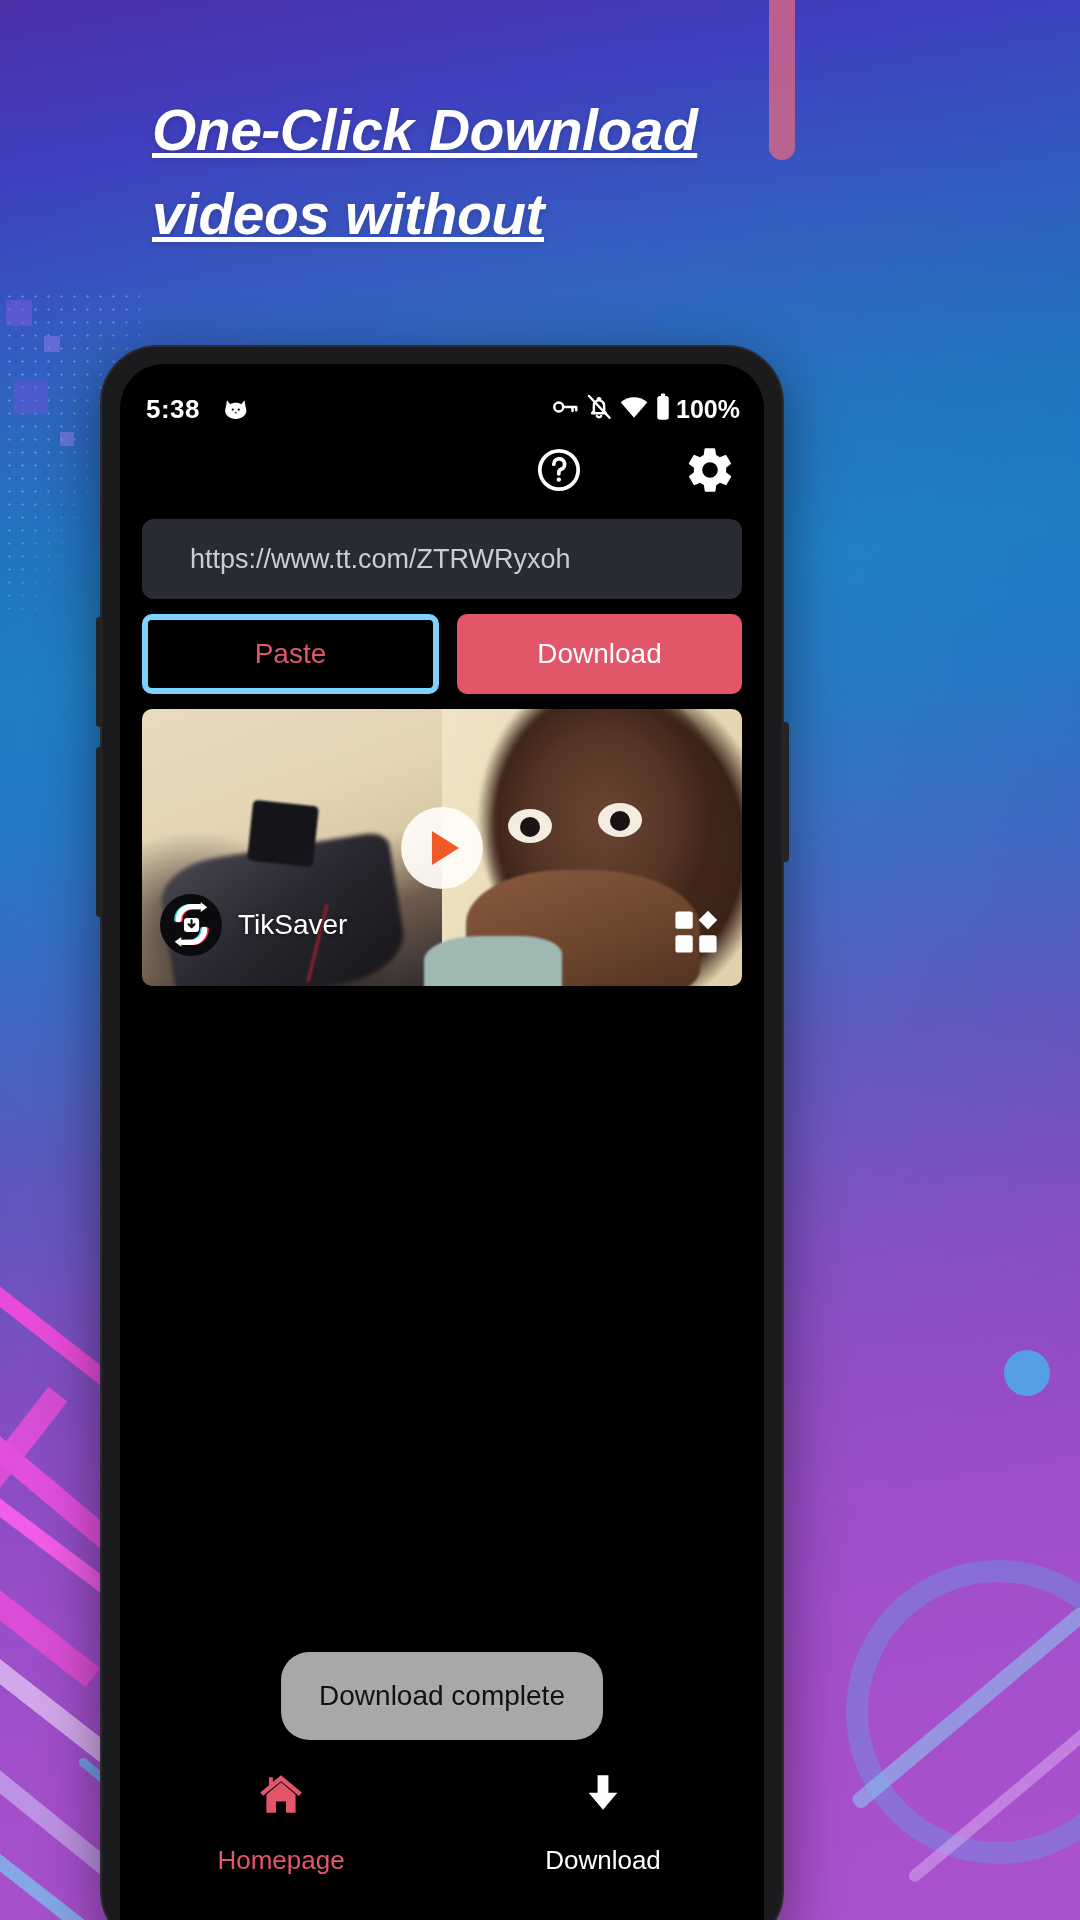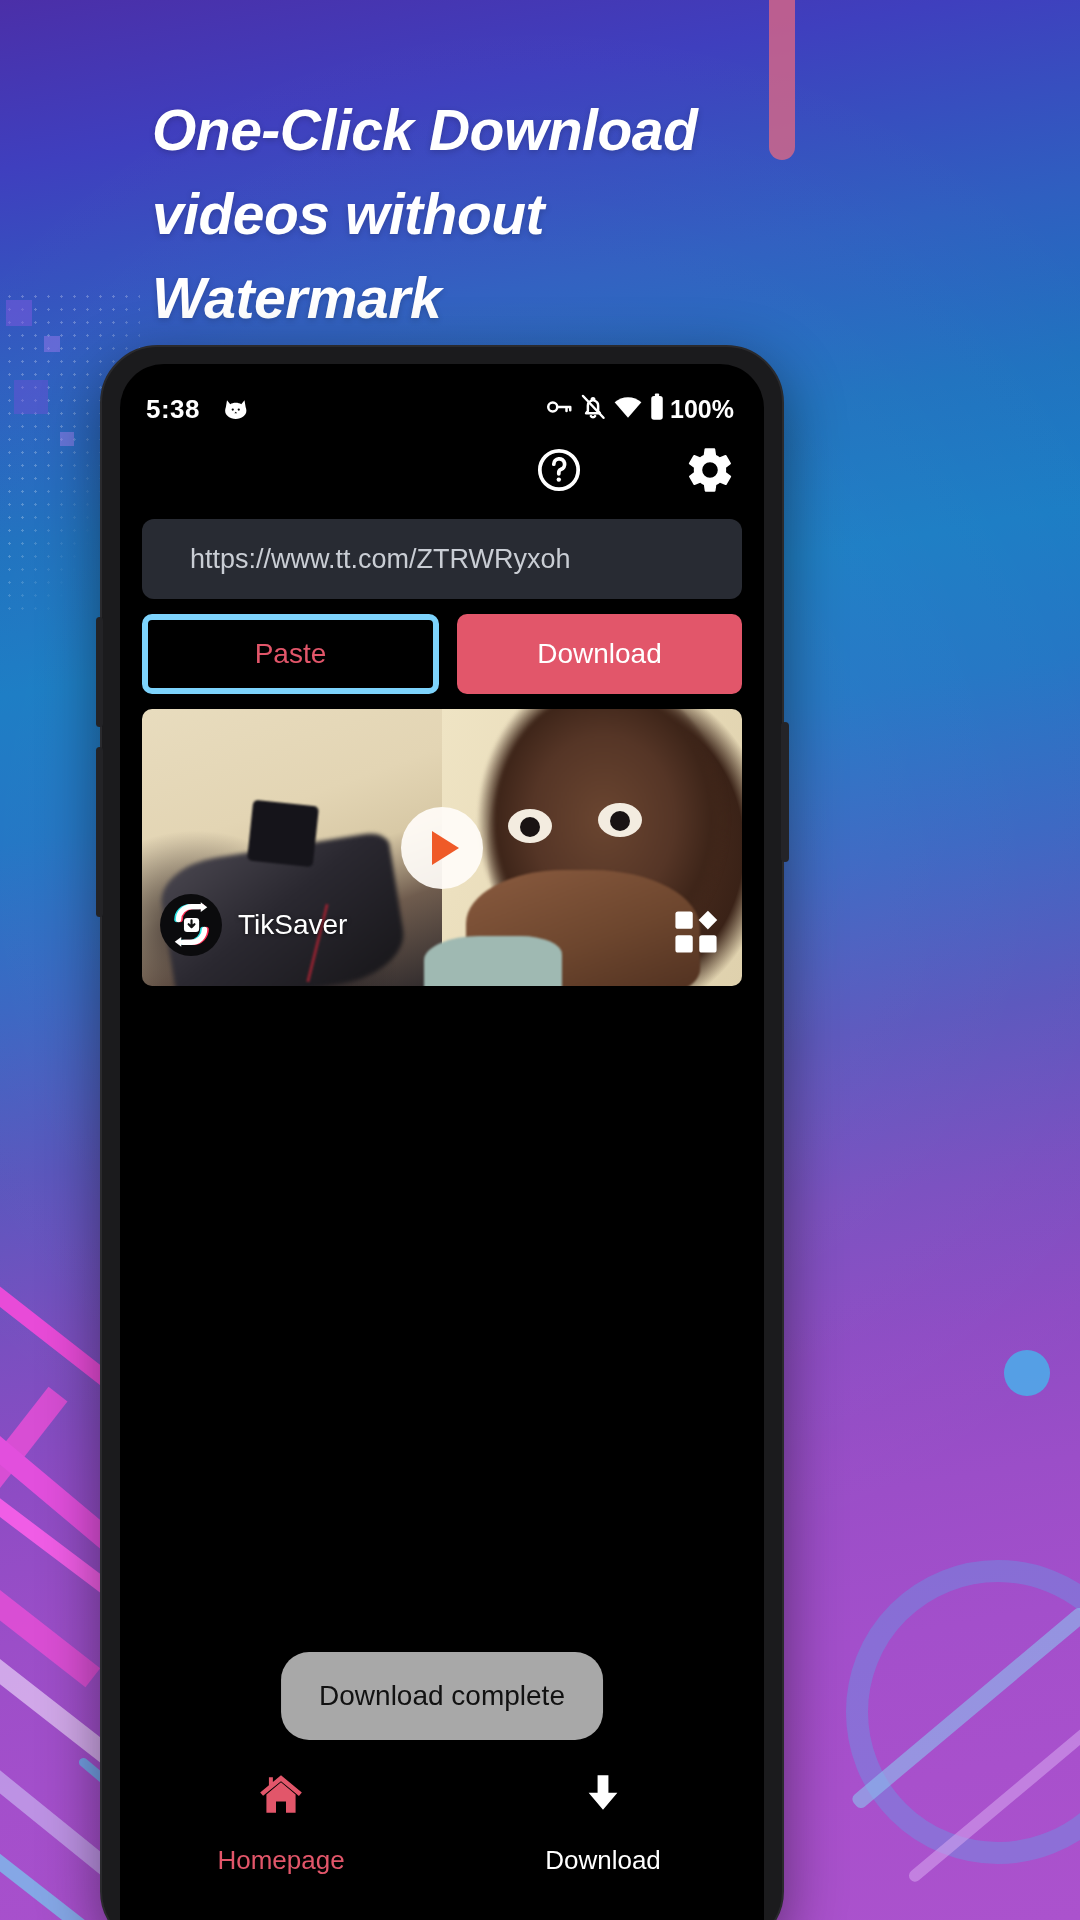--- a/index.html
+++ b/index.html
@@ -85,21 +85,21 @@
 
   
   .headline{
     position:absolute;left:152px;top:88px;width:680px;
     color:#ffffff;
     font-style:italic;font-weight:bold;
     font-size:57px;line-height:84px;
     letter-spacing:-0.5px;
     text-shadow:0 2px 6px rgba(0,0,0,.18);
   }
-  .headline div{white-space:nowrap;}
+  .headline div{white-space:nowrap;text-decoration:underline;}
 
   
   .phone{
     position:absolute;left:100px;top:345px;width:680px;height:1600px;
     background:#1b1b1d;
     border-radius:58px;
     box-shadow:0 18px 60px rgba(0,0,0,.45);
     border:2px solid #2a2a2d;
   }
   .phone-inner{
@@ -110,21 +110,21 @@
   .btn-vol2{position:absolute;left:-6px;top:400px;width:7px;height:170px;background:#232326;border-radius:4px;}
   .btn-pow{position:absolute;right:-7px;top:375px;width:8px;height:140px;background:#242428;border-radius:4px;}
 
   
   .statusbar{
     position:absolute;left:0;right:0;top:20px;height:50px;
     display:flex;align-items:center;color:#fff;
   }
   .sb-time{font-size:26px;font-weight:bold;margin-left:26px;letter-spacing:.5px;}
   .sb-cat{margin-left:22px;display:flex;align-items:center;}
-  .sb-right{margin-left:auto;display:flex;align-items:center;gap:4px;margin-right:30px;}
+  .sb-right{margin-left:auto;display:flex;align-items:center;gap:4px;margin-right:24px;}
   .sb-pct{font-size:25px;font-weight:bold;}
 
   
   .topbar{
     position:absolute;left:0;right:0;top:72px;height:72px;
     display:flex;align-items:center;justify-content:flex-end;
   }
   .help-icon{margin-right:100px;}
   .gear-icon{margin-right:28px;}
 
@@ -264,21 +264,20 @@
   <div class="streak s7"></div>
   <div class="thinline"></div>
   <div class="circ"></div>
   <div class="rcirc"></div>
   <div class="rstreak"></div>
   <div class="rstreak2"></div>
 
   <div class="headline">
     <div>One-Click Download</div>
     <div>videos without</div>
-    <div>Watermark</div>
   </div>
 
   <div class="phone">
     <div class="btn-vol"></div>
     <div class="btn-vol2"></div>
     <div class="btn-pow"></div>
 
     <div class="phone-inner">
 
       <div class="statusbar">

